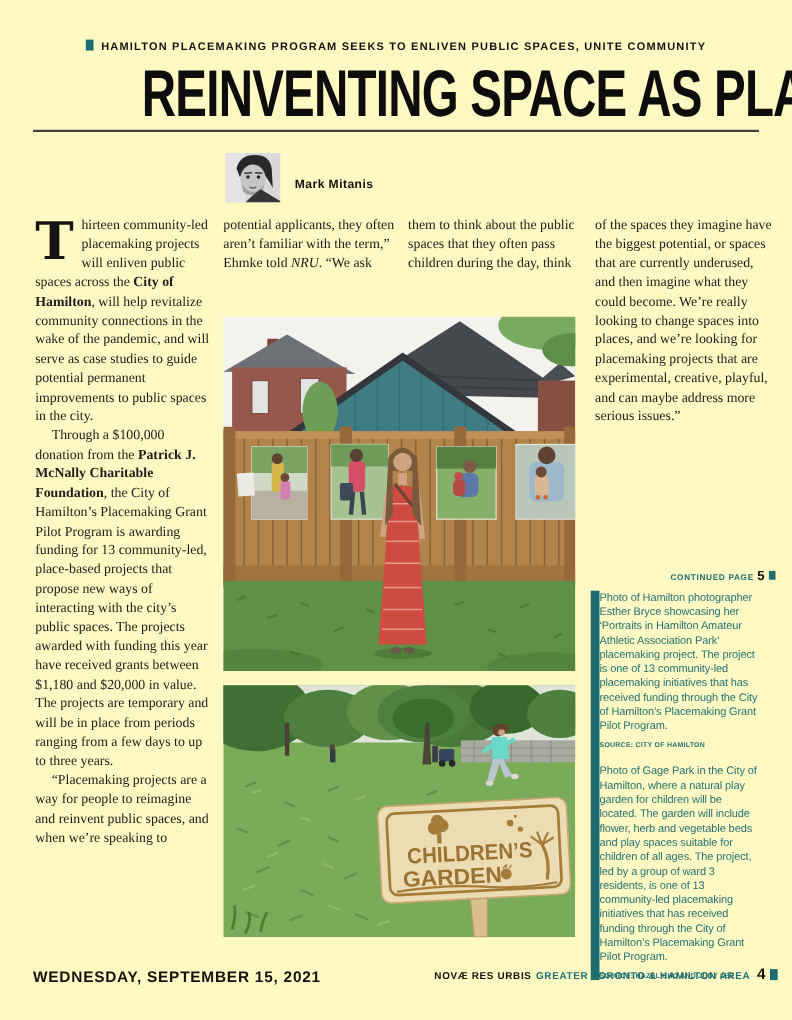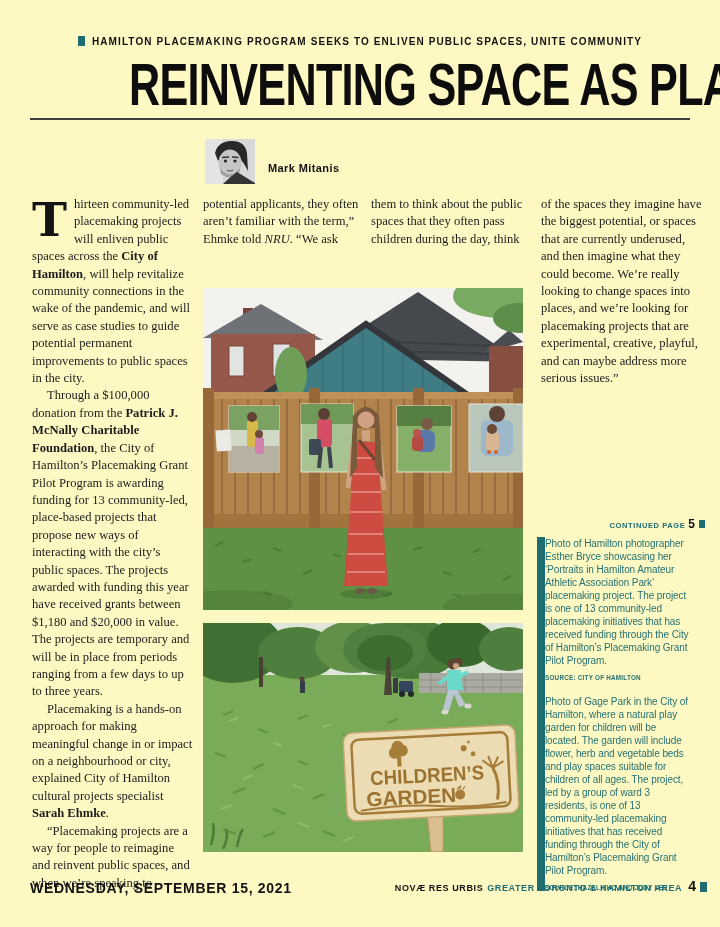--- a/index.html
+++ b/index.html
@@ -85,21 +85,20 @@
     <path d="M17,18.5 L24,18" stroke="#333" stroke-width="1.4"></path>
     <path d="M27,18 L33.5,18.5" stroke="#333" stroke-width="1.4"></path>
     <path d="M22,31 Q25,33 28,31" stroke="#555" stroke-width="1.2" fill="none"></path>
     <path d="M32,33 L50,44 L50,45 L18,45 Q25,38 32,33 Z" fill="#343434"></path>
   </svg>
   <div class="byline-name">Mark Mitanis</div>
 
   <div class="col" id="col1">
     <p><span class="dropcap">T</span><span>hirteen community-led placemaking projects will enliven public spaces across the </span><span class="b">City of Hamilton</span><span>, will help revitalize community connections in the wake of the pandemic, and will serve as case studies to guide potential permanent improvements to public spaces in the city.</span></p>
     <p class="ind"><span>Through a $100,000 donation from the </span><span class="b">Patrick J. McNally Charitable Foundation</span><span>, the City of Hamilton’s Placemaking Grant Pilot Program is awarding funding for 13 community-led, place-based projects that propose new ways of interacting with the city’s public spaces. The projects awarded with funding this year have received grants between $1,180 and $20,000 in value. The projects are temporary and will be in place from periods ranging from a few days to up to three years.</span></p>
-    <p class="ind"><span>Placemaking is a hands-on approach for making meaningful change in or impact on a neighbourhood or city, explained City of Hamilton cultural projects specialist </span><span class="b">Sarah Ehmke</span><span>.</span></p>
     <p class="ind">“Placemaking projects are a way for people to reimagine and reinvent public spaces, and when we’re speaking to</p>
   </div>
 
   <div class="col" id="col2">
     <p><span>potential applicants, they often aren’t familiar with the term,” Ehmke told </span><span class="i">NRU</span><span>. “We ask</span></p>
   </div>
 
   <div class="col" id="col3">
     <p>them to think about the public spaces that they often pass children during the day, think</p>
   </div>

